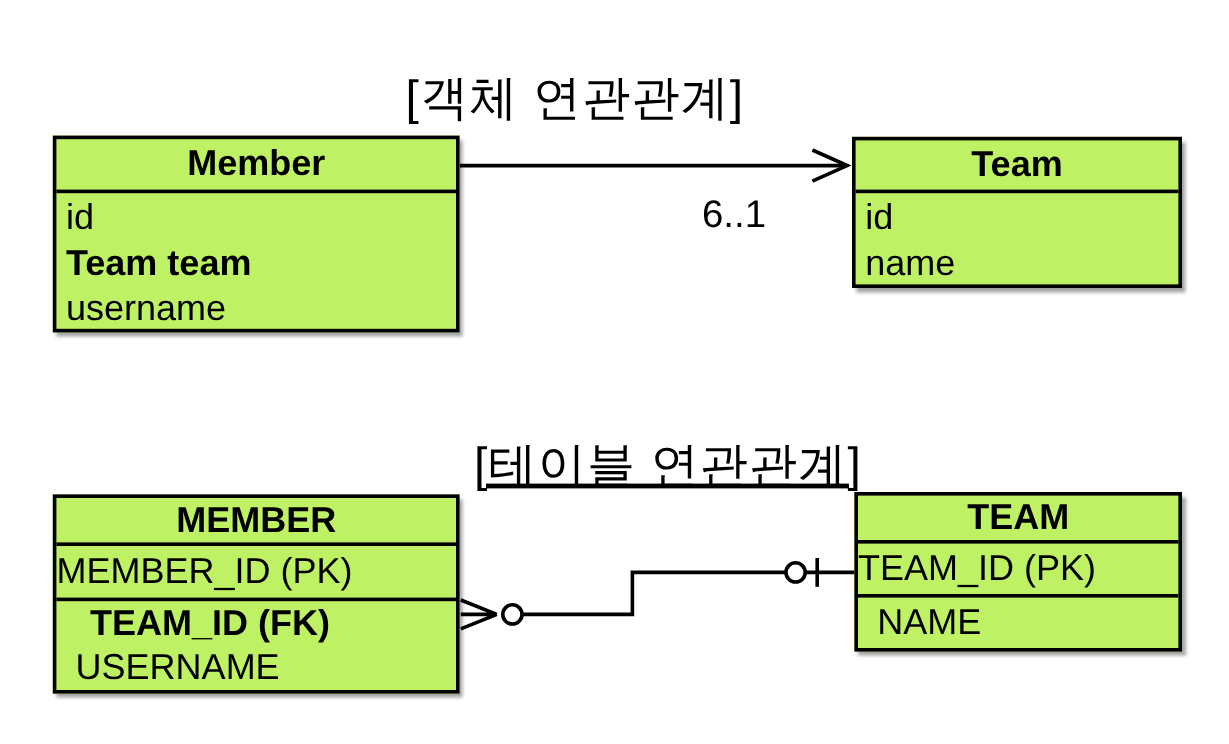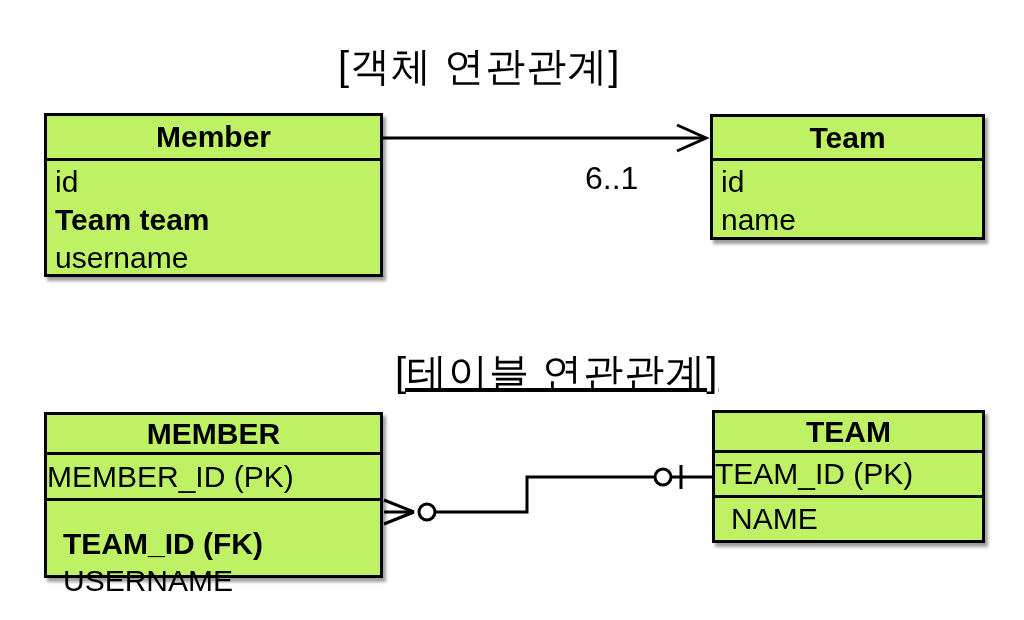--- a/index.html
+++ b/index.html
@@ -25,20 +25,21 @@
     z-index: 1;
   }
   .section-title {
     position: absolute;
     z-index: 2;
     font-size: 40px;
     line-height: 44px;
     white-space: nowrap;
     letter-spacing: 1px;
     color: #000000;
+    margin-top: 16px;
   }
   .entity {
     position: absolute;
     z-index: 2;
     box-sizing: border-box;
     background: #bef264;
     border: 3px solid #000000;
     box-shadow: 3px 4px 3px rgba(0, 0, 0, 0.38);
   }
   .entity-header {
@@ -118,21 +119,21 @@
     <div class="entity-body" style="padding-top:2px;">
       <div class="row" style="line-height:38px;">id</div>
       <div class="row" style="line-height:38px;">name</div>
     </div>
   </div>
 
   <div class="entity" style="left:44px; top:412px; width:339px; height:166px;">
     <div class="entity-header" style="height:37px; line-height:37px;">MEMBER</div>
     <div class="compartment" style="height:43px; line-height:43px;">MEMBER_ID (PK)</div>
     <div class="entity-body">
-      <div class="row bold" style="line-height:37px; padding-left:16px;margin-top:24px;">TEAM_ID (FK)</div>
+      <div class="row bold" style="line-height:37px; padding-left:28px;">TEAM_ID (FK)</div>
       <div class="row" style="line-height:37px; padding-left:16px;">USERNAME</div>
     </div>
   </div>
 
   <div class="entity" style="left:712px; top:410px; width:273px; height:133px;">
     <div class="entity-header" style="height:37px; line-height:37px;">TEAM</div>
     <div class="compartment" style="height:42px; line-height:42px;">TEAM_ID (PK)</div>
     <div class="entity-body">
       <div class="row" style="line-height:42px; padding-left:16px;">NAME</div>
     </div>

